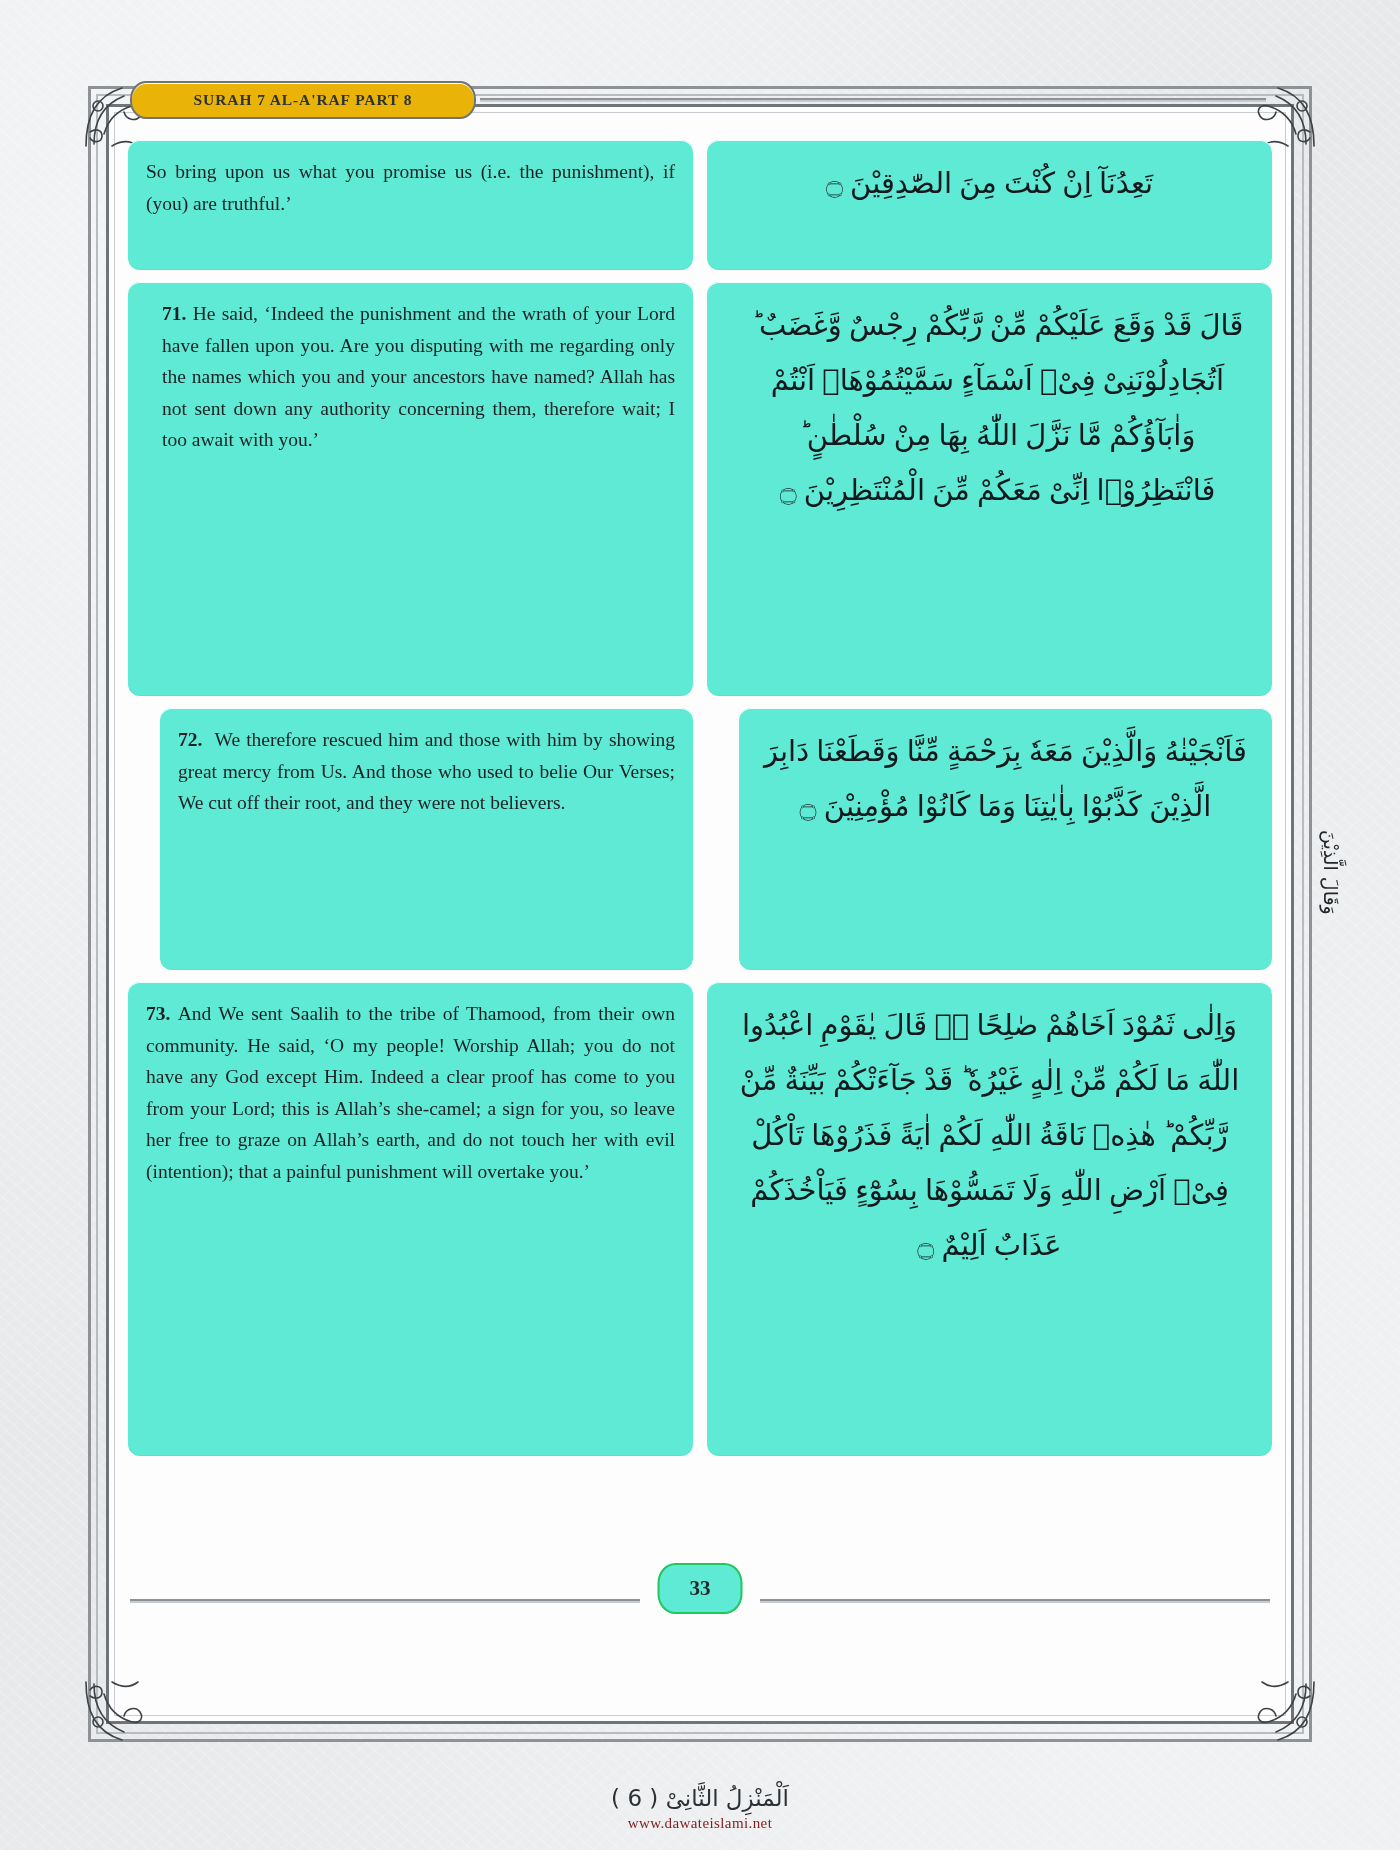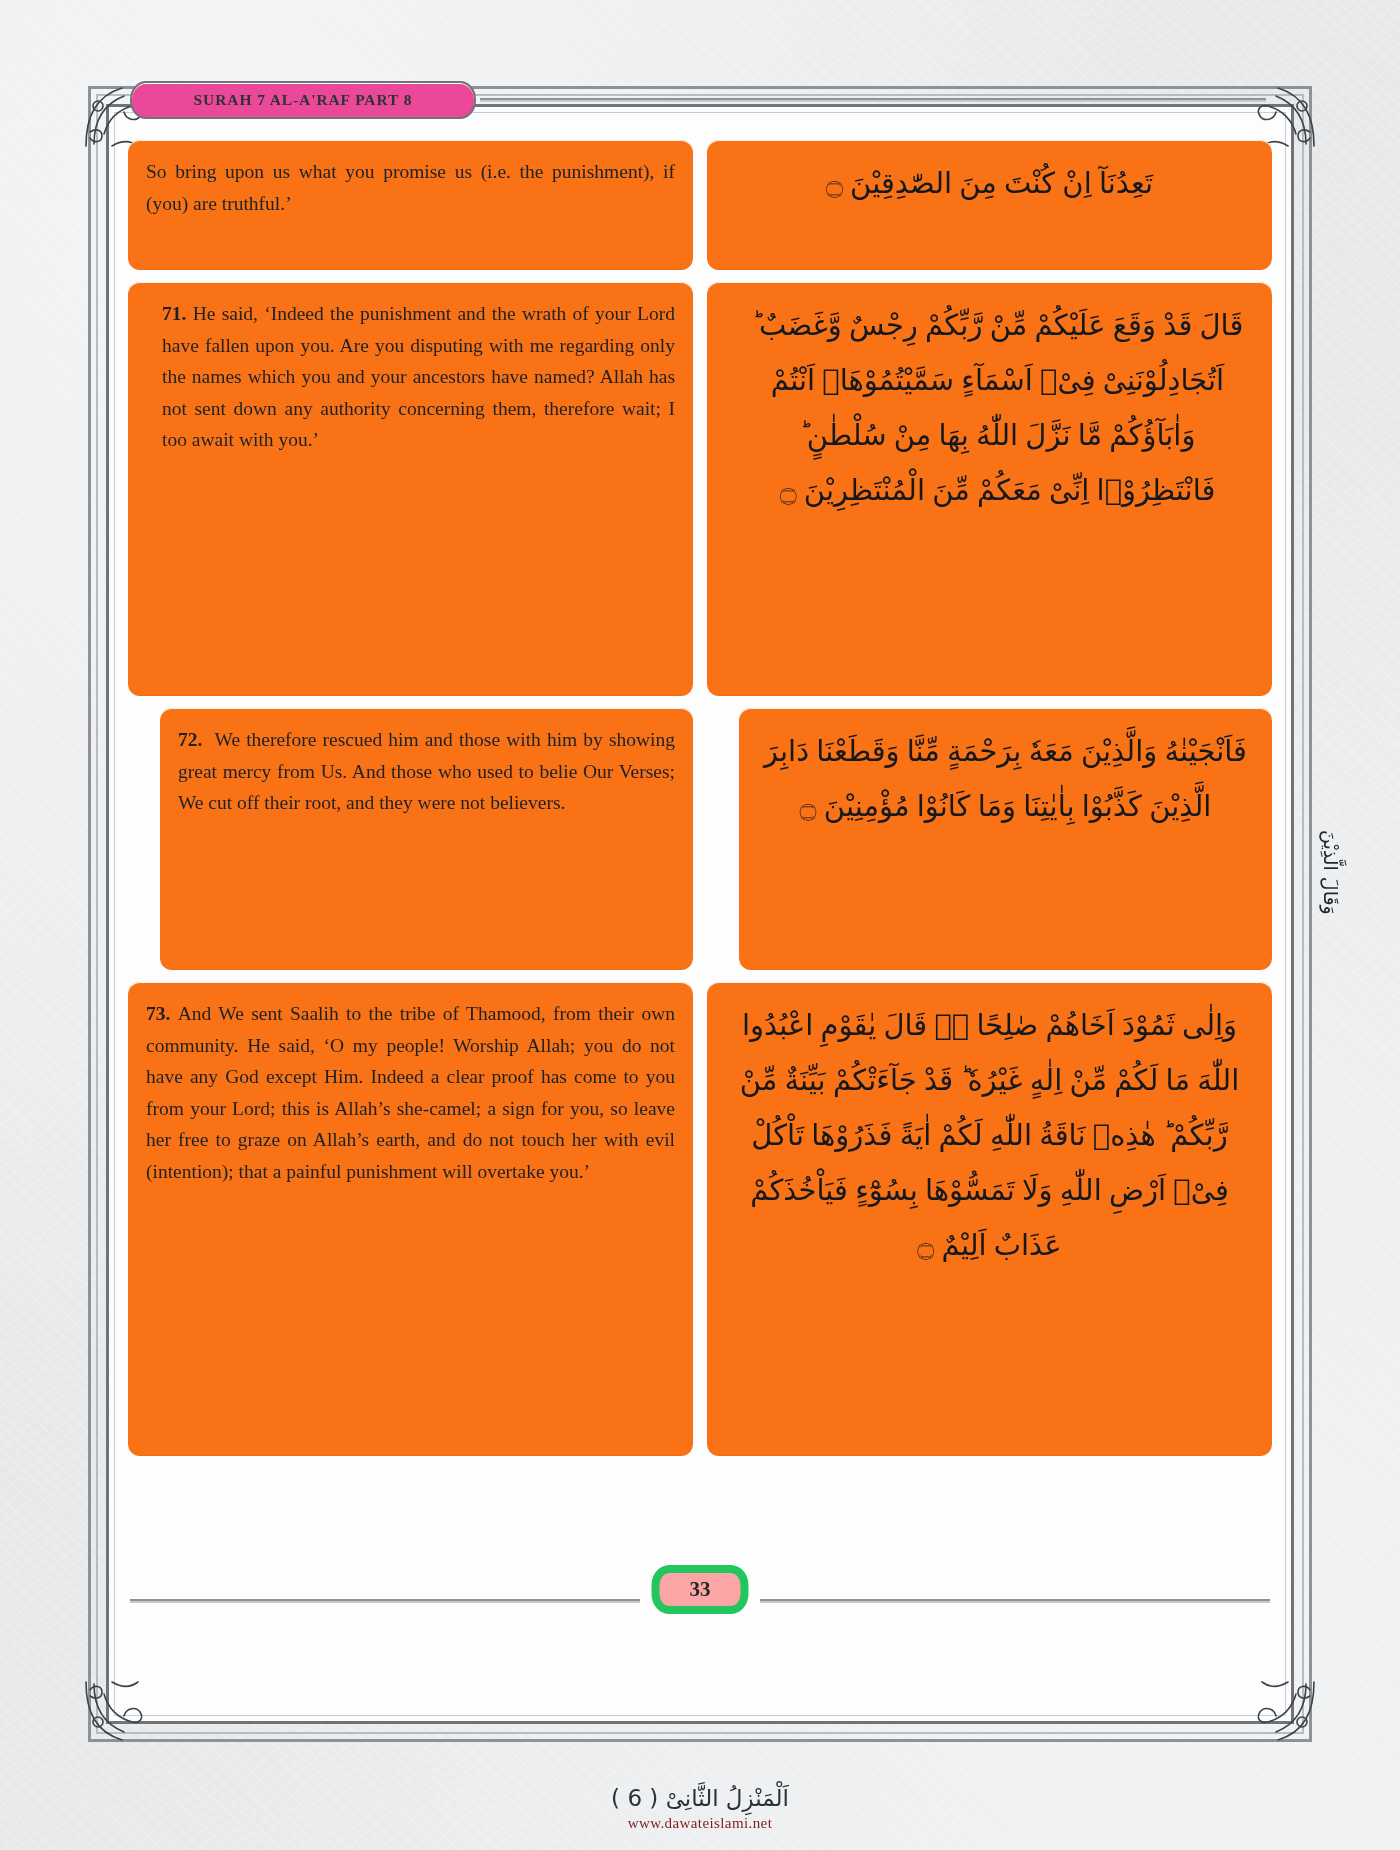--- a/index.html
+++ b/index.html
@@ -54,21 +54,21 @@
   .c-bl{left:78px;bottom:98px;transform:scaleY(-1);}
   .c-br{right:78px;bottom:98px;transform:scale(-1,-1);}
 
   
   .header-row{
     position:absolute;left:130px;right:130px;top:80px;height:40px;
     display:flex;align-items:center;justify-content:space-between;
     z-index:6;
   }
   .cartouche{
-    background:#ec4899;
+    background:#eab308;
     border:2px solid #6f7478;
     border-radius:16px/18px;
     height:34px;
     display:flex;align-items:center;justify-content:center;
     padding:0 26px;
     box-shadow:0 1px 0 #fff inset;
   }
   .cartouche.left{min-width:290px;}
   .cartouche.right{min-width:290px;}
   .hdr-en{
@@ -91,21 +91,21 @@
   .content{
     position:absolute;left:128px;right:128px;top:140px;bottom:188px;
     display:grid;
     grid-template-columns:1fr 1fr;
     grid-auto-rows:min-content;
     column-gap:14px;row-gap:12px;
     z-index:5;
   }
 
   .cell{
-    background:#f97316;
+    background:#5eead4;
     border-radius:12px;
     padding:16px 18px 18px 18px;
     box-shadow:
       0 1px 0 rgba(255,255,255,.9) inset,
       0 -1px 0 rgba(0,0,0,.04) inset;
   }
   .cell.en{
     font-size:19.5px;
     line-height:1.62;
     color:#1d2125;
@@ -148,24 +148,24 @@
   }
 
   
   .footer{
     position:absolute;left:0;right:0;bottom:18px;
     text-align:center;z-index:7;
   }
   .pagenum{
     position:absolute;left:50%;transform:translateX(-50%);
     bottom:236px;
-    background:#fca5a5;
-    border:8px solid #22c55e;
+    background:#5eead4;
+    border:2px solid #22c55e;
     border-radius:18px/20px;
-    padding:4px 30px;
+    padding:11px 30px;
     font-size:21px;font-weight:700;color:#22272b;
     z-index:8;
     font-family:"Liberation Serif", serif;
   }
   .page-rule-l,.page-rule-r{
     position:absolute;bottom:247px;height:0;
     border-top:2px solid #8e9296;border-bottom:2px solid #c7cbcf;
     z-index:7;
   }
   .page-rule-l{left:130px;right:760px;}

